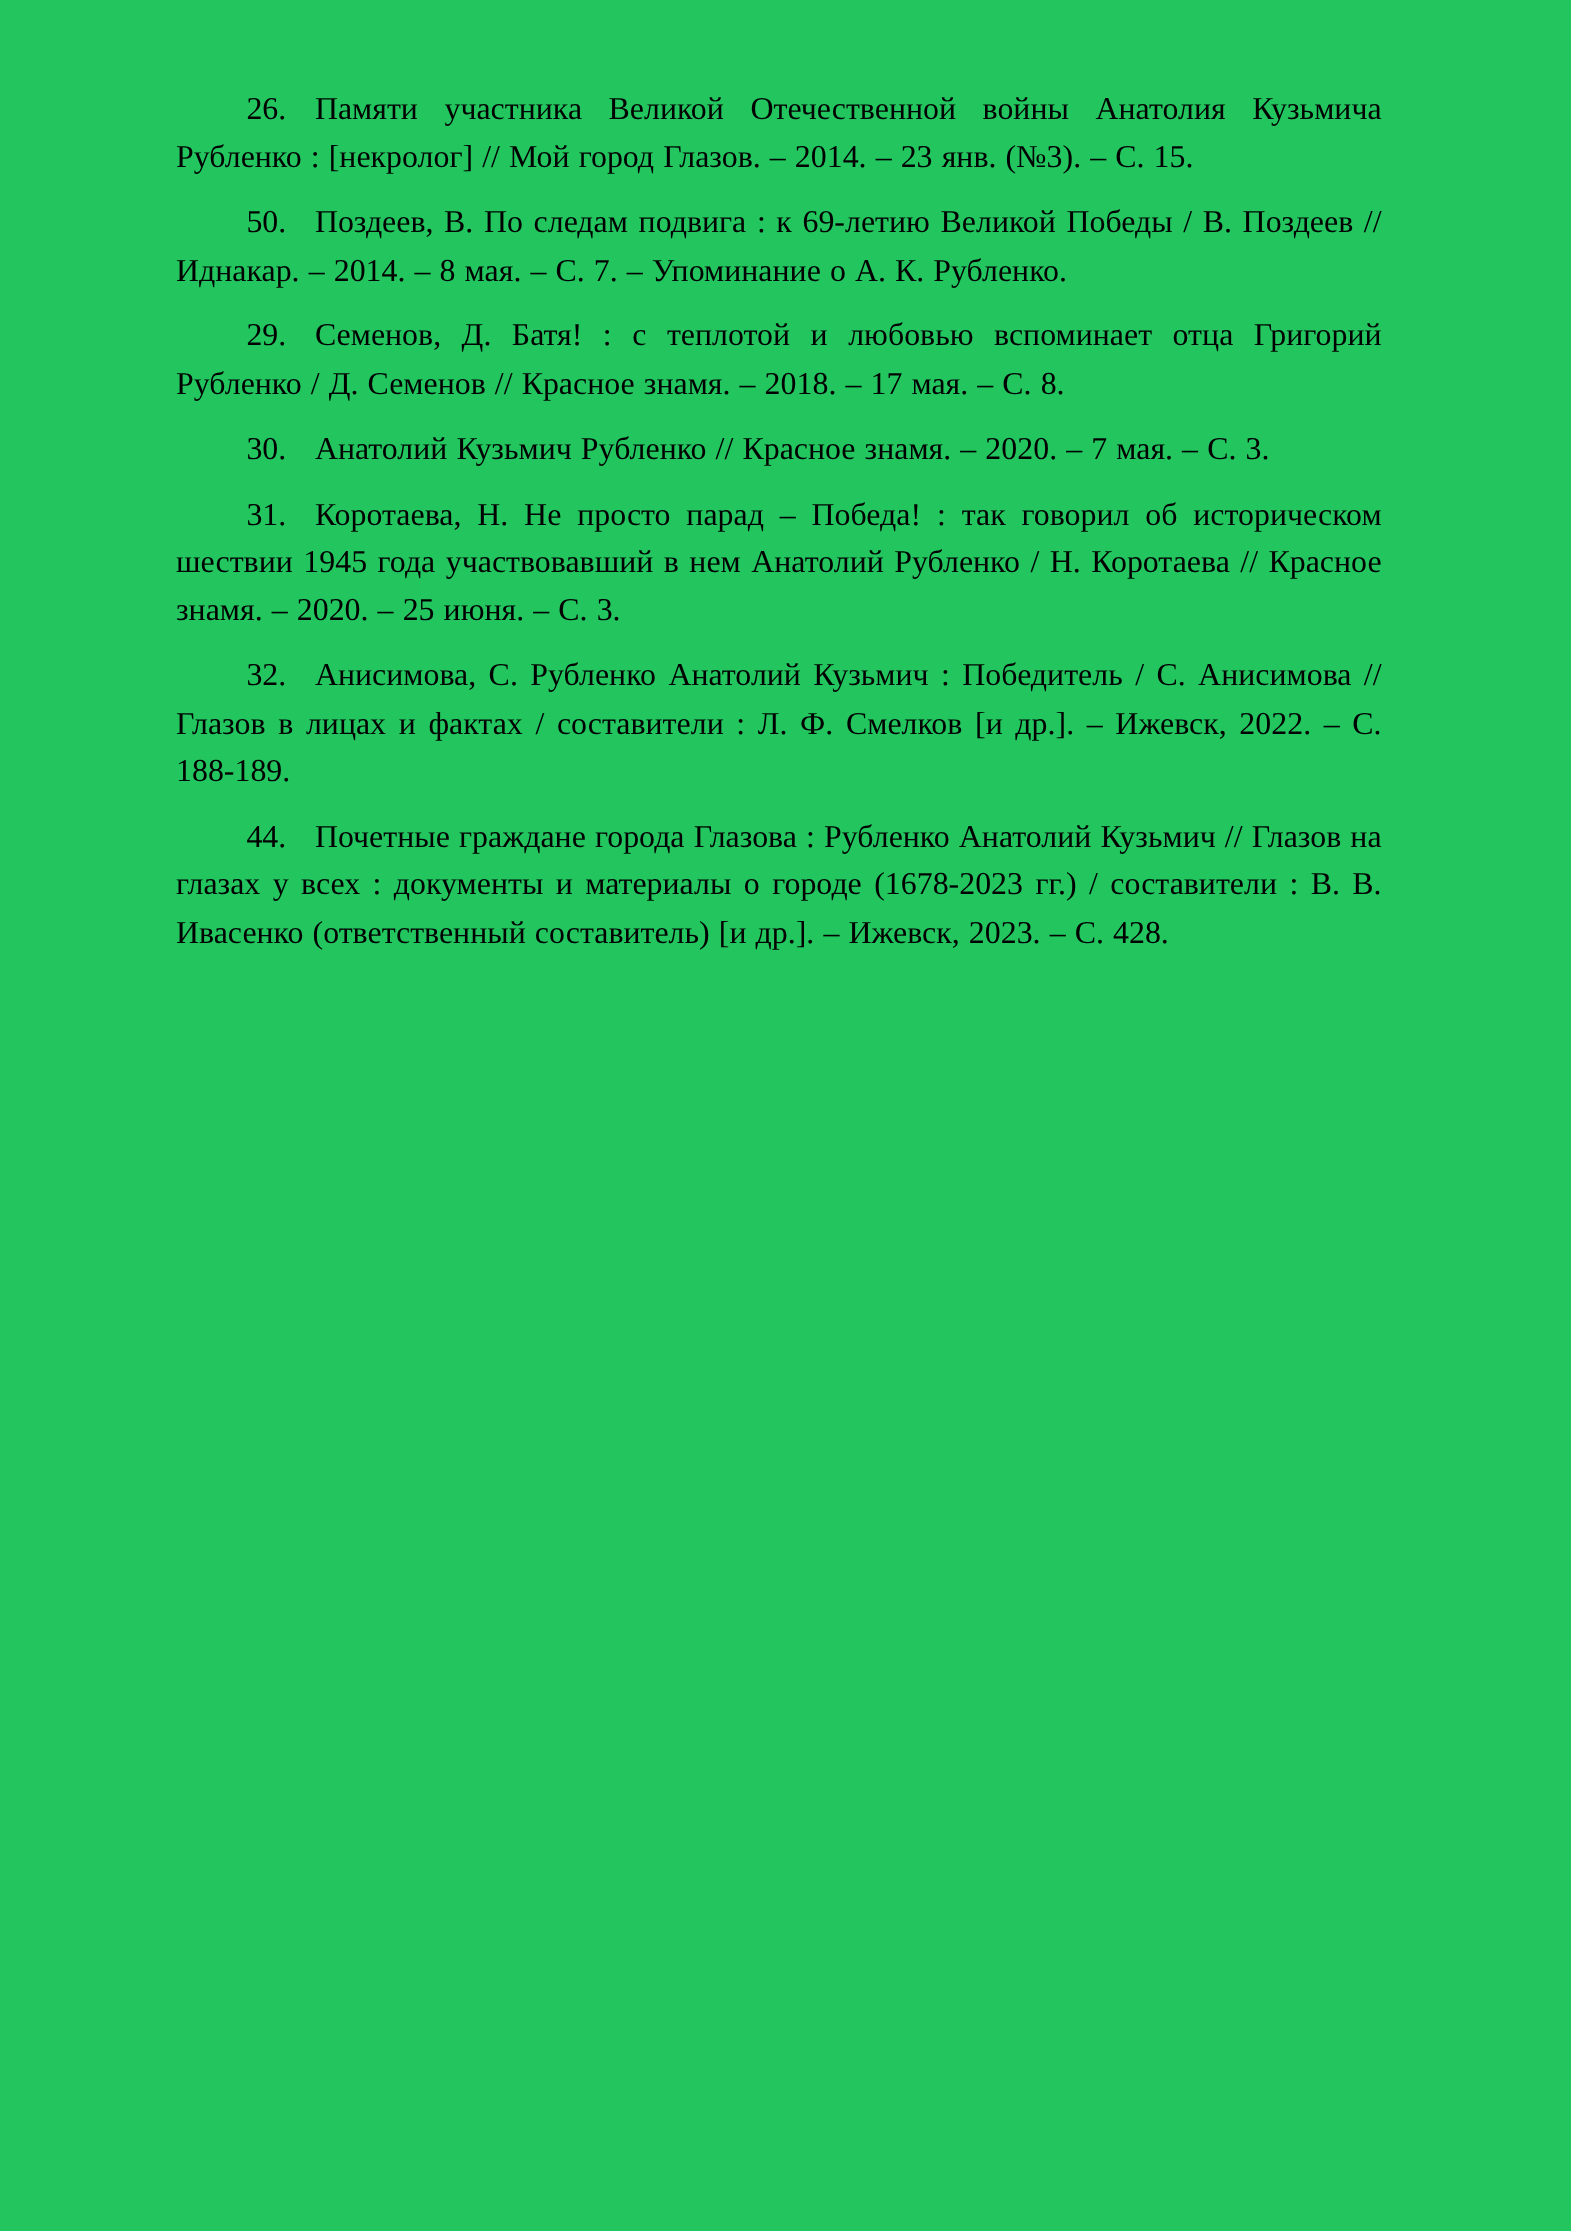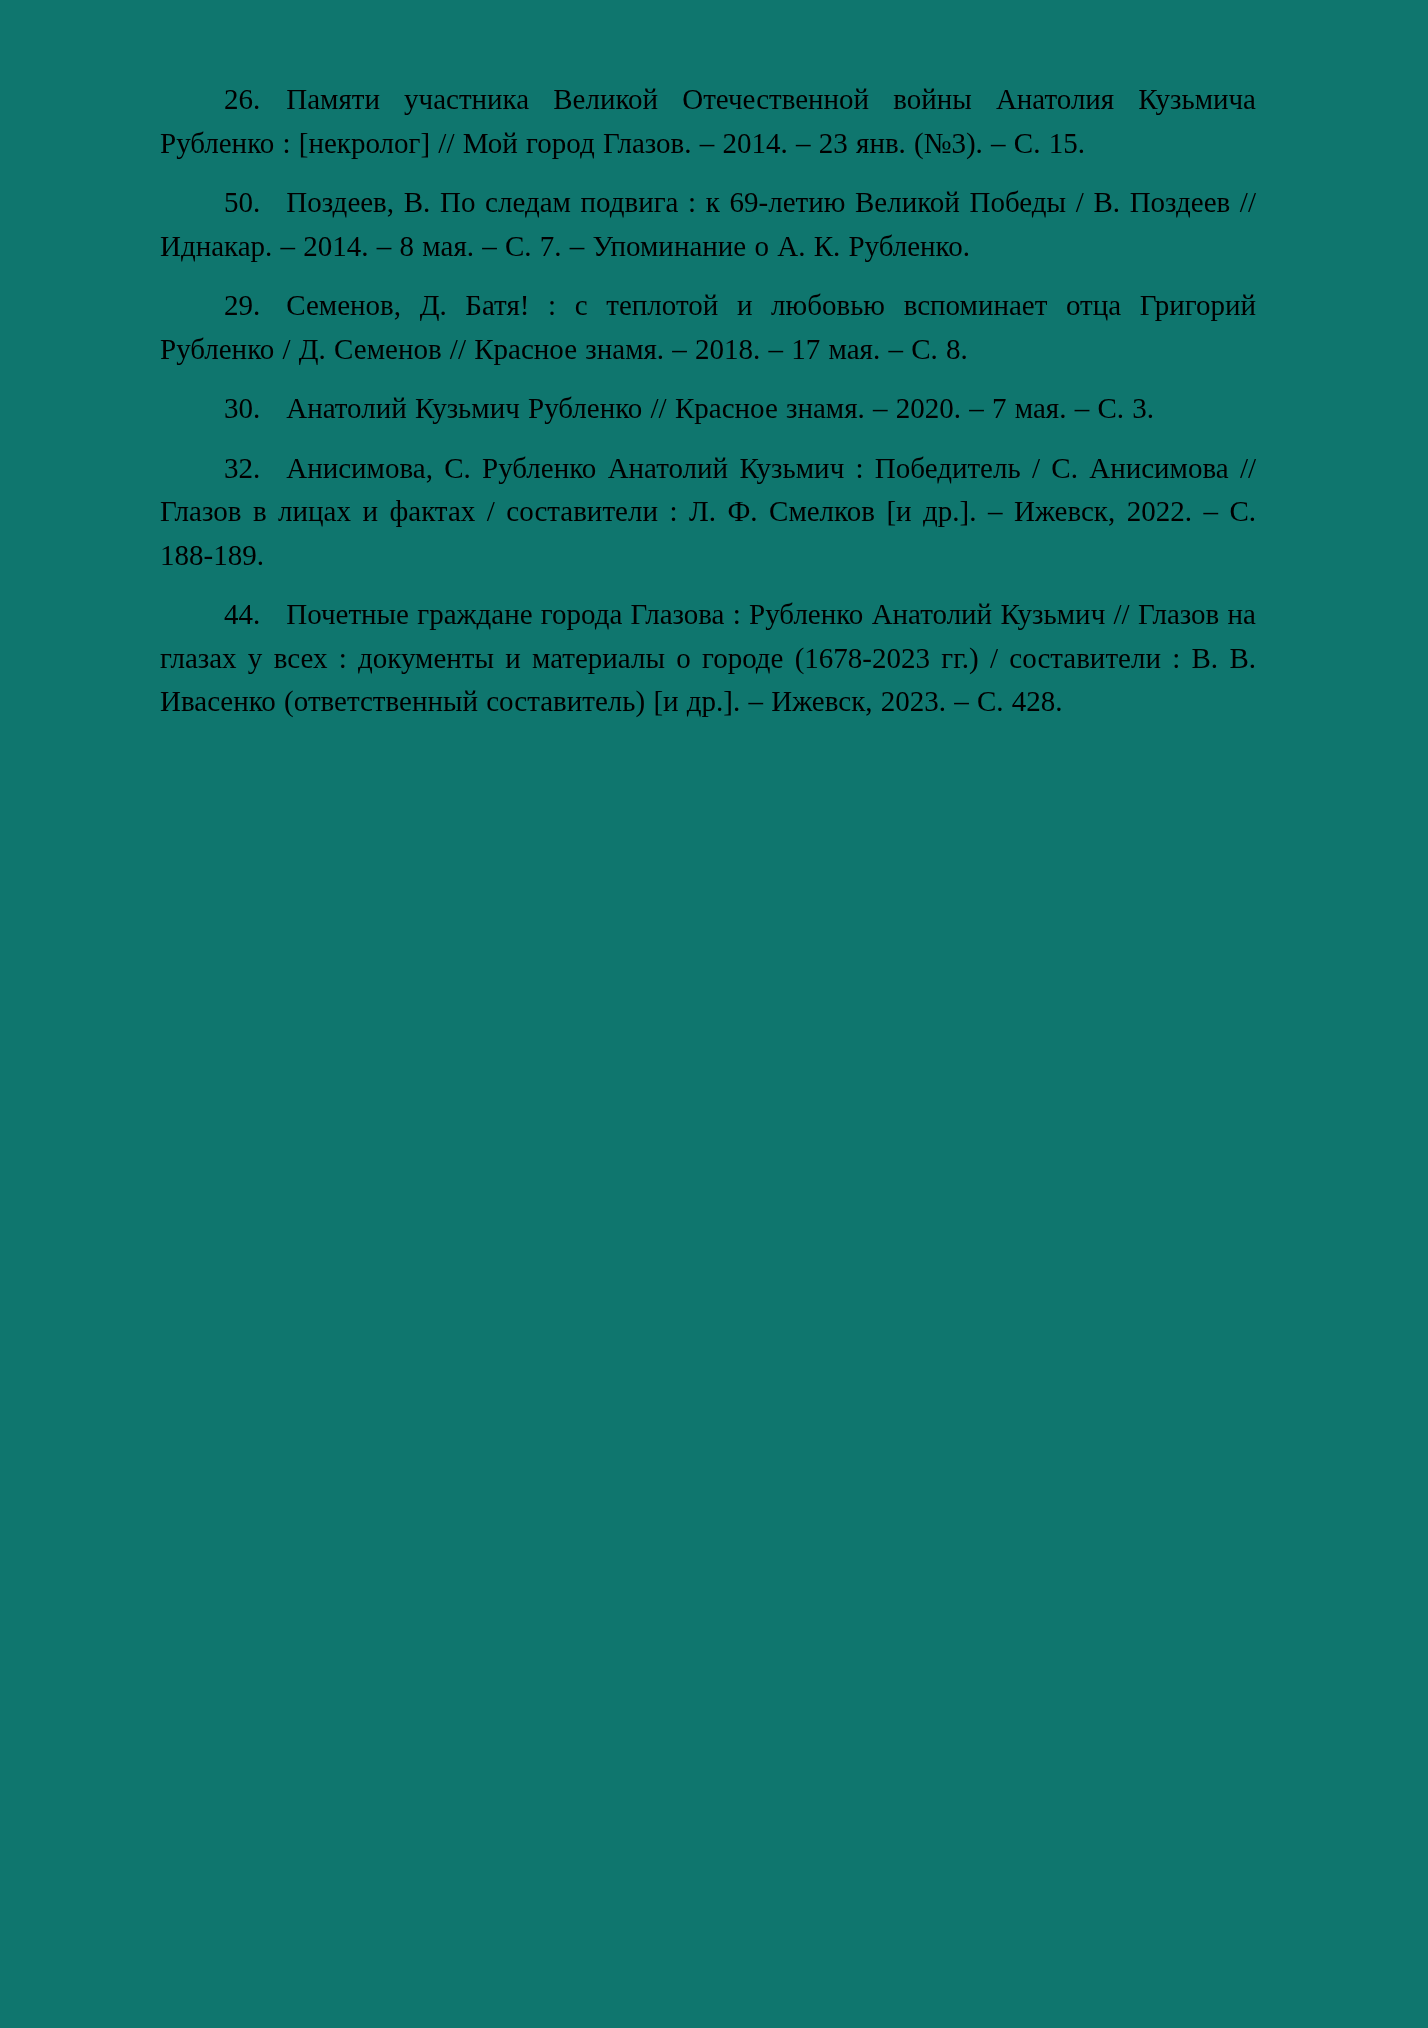--- a/index.html
+++ b/index.html
@@ -12,21 +12,21 @@
     min-height: 2028px;
     font-family: "Liberation Serif", "DejaVu Serif", serif;
     color: #000000;
     position: relative;
   }
   .page {
     box-sizing: border-box;
     width: 1428px;
     min-height: 2028px;
     padding: 78px 172px 60px 160px;
-    background: #0f766e;
+    background: #22c55e;
   }
   .bib-item {
     font-size: 29px;
     line-height: 1.5;
     text-align: justify;
     text-indent: 64px;
     margin: 0 0 16px 0;
     word-spacing: 1px;
   }
   .bib-item .num {
@@ -48,20 +48,23 @@
 
 
   <p class="bib-item">
     <span class="num">29.</span><span>Семенов, Д. Батя! : с теплотой и любовью вспоминает отца Григорий Рубленко / Д. Семенов // Красное знамя. – 2018. – 17 мая. – С. 8.</span>
   </p>
 
   <p class="bib-item">
     <span class="num">30.</span><span>Анатолий Кузьмич Рубленко // Красное знамя. – 2020. – 7 мая. – С. 3.</span>
   </p>
 
+  <p class="bib-item">
+    <span class="num">31.</span><span>Коротаева, Н. Не просто парад – Победа! : так говорил об историческом шествии 1945 года участвовавший в нем Анатолий Рубленко / Н. Коротаева // Красное знамя. – 2020. – 25 июня. – С. 3.</span>
+  </p>
 
   <p class="bib-item">
     <span class="num">32.</span><span>Анисимова, С. Рубленко Анатолий Кузьмич : Победитель / С. Анисимова // Глазов в лицах и фактах / составители : Л. Ф. Смелков [и др.]. – Ижевск, 2022. – С. 188-189.</span>
   </p>
 
   <p class="bib-item">
     <span class="num">44.</span><span>Почетные граждане города Глазова : Рубленко Анатолий Кузьмич // Глазов на глазах у всех : документы и материалы о городе (1678-2023 гг.) / составители : В. В. Ивасенко (ответственный составитель) [и др.]. – Ижевск, 2023. – С. 428.</span>
   </p>
 
 </div>

